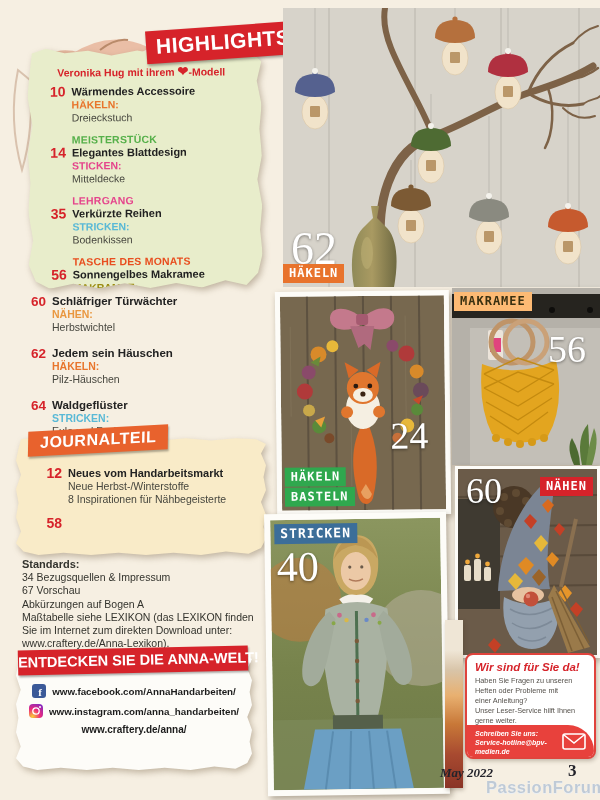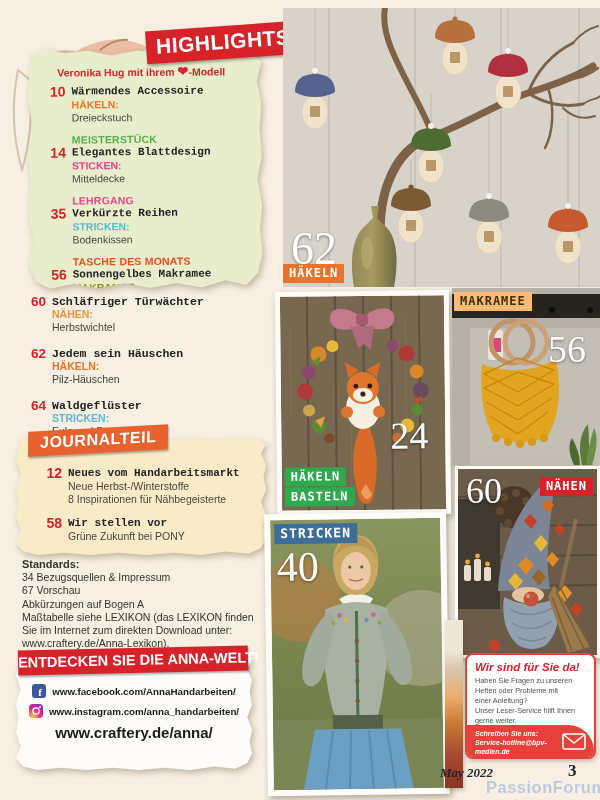--- a/index.html
+++ b/index.html
@@ -32,21 +32,21 @@
 
   
   .vh-line{color:#d6232a;font-weight:bold;font-size:10.5px;margin:0 0 6px 14px;}
   .heart{font-size:13px;}
   .hl-entry{margin-bottom:9px;}
   .kicker{font-weight:bold;font-size:10.5px;margin:0 0 1px 28px;letter-spacing:.2px;}
   .erow{display:flex;}
   .enum{width:22px;text-align:right;color:#d6232a;font-weight:bold;font-size:14px;
         line-height:13px;flex:none;}
   .ebody{margin-left:6px;}
-  .etitle{font-weight:bold;font-size:11px;color:#222;line-height:13px;font-family:Liberation Mono, monospace;}
+  .etitle{font-weight:bold;font-size:11px;color:#222;line-height:13px;}
   .etech{font-weight:bold;font-size:10.5px;line-height:13px;}
   .eitem{font-size:10.5px;color:#46463e;line-height:13px;}
   .c-orange{color:#e8752c;} .c-pink{color:#e5458c;} .c-green{color:#56b04a;}
   .c-blue{color:#5ab9d6;} .c-redorange{color:#e84e1f;} .c-mustard{color:#9a8a10;}
   .c-sand{color:#e9973f;} .c-magenta{color:#e5458c;}
 
   .features{left:22px;top:295px;width:240px;}
   .feature{margin-bottom:13px;}
   .feature .enum{width:24px;font-size:13.5px;}
   .feature .etitle{font-size:11.5px;}
@@ -55,21 +55,21 @@
   .j-entry .enum{width:24px;}
   .jline{font-size:10.5px;color:#46463e;line-height:13px;}
 
   .standards{left:22px;top:558px;width:250px;font-size:10.5px;color:#33332d;line-height:13.2px;}
   .std-head{font-weight:bold;font-size:11px;}
   .std-num{font-weight:normal;}
 
   .aw-row{display:flex;align-items:center;justify-content:center;gap:6px;
           margin-bottom:6px;font-weight:bold;font-size:9.8px;color:#1c1c1c;}
   .aw-note{text-align:center;font-size:10.3px;color:#33332d;margin-top:2px;}
-  .aw-site{text-align:center;font-weight:bold;font-size:15px;color:#1c1c1c;margin-top:1px;}
+  .aw-site{text-align:center;font-weight:bold;font-size:10px;color:#1c1c1c;margin-top:1px;}
 
   
   .photo{overflow:hidden;}
   .ph-num{position:absolute;color:#fff;font-family:"Liberation Serif",serif;
           text-shadow:0 1px 3px rgba(0,0,0,.45);line-height:1;}
   .ph-label{position:absolute;color:#fff;font-family:"DejaVu Sans Mono",monospace;
             font-weight:bold;letter-spacing:1px;padding:2px 6px 3px;font-size:12px;
             white-space:nowrap;}
   .frame{background:#fdfcf8;box-shadow:2px 3px 6px rgba(70,55,35,.4);}
 
@@ -214,24 +214,20 @@
       <div class="ebody">
         <div class="etitle">Neues vom Handarbeitsmarkt</div>
         <div class="jline">Neue Herbst-/Winterstoffe</div>
         <div class="jline">8 Inspirationen für Nähbegeisterte</div>
       </div>
     </div>
   </div>
   <div class="j-entry">
     <div class="erow">
       <div class="enum">58</div>
-      <div class="ebody">
-        <div class="etitle">Wir stellen vor</div>
-        <div class="jline">Grüne Zukunft bei PONY</div>
-      </div>
     </div>
   </div>
 </div>
 </div>
 <div class="abs banner jt-banner">JOURNALTEIL</div>
 
 <div class="abs standards">
   <div class="std-head">Standards:</div>
   <div><span class="std-num">34</span> <span>Bezugsquellen &amp; Impressum</span></div>
   <div><span class="std-num">67</span> <span>Vorschau</span></div>

